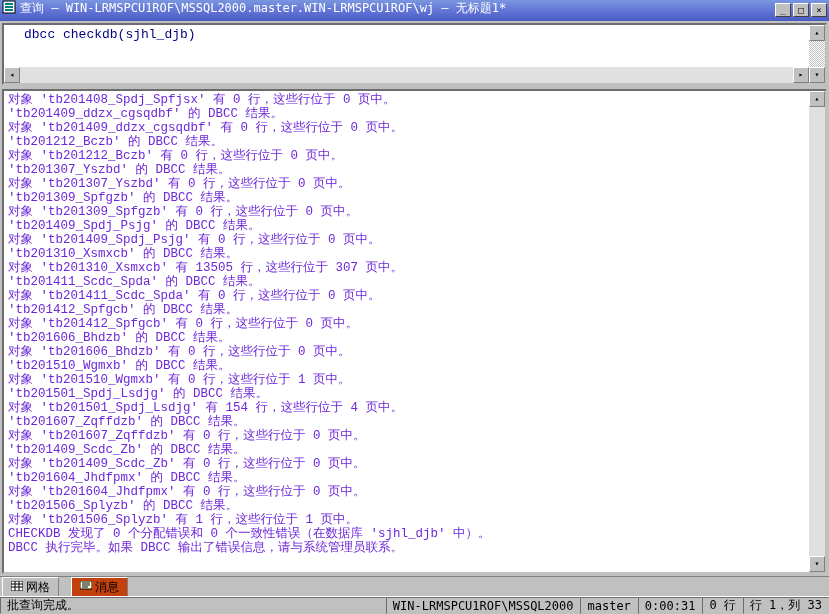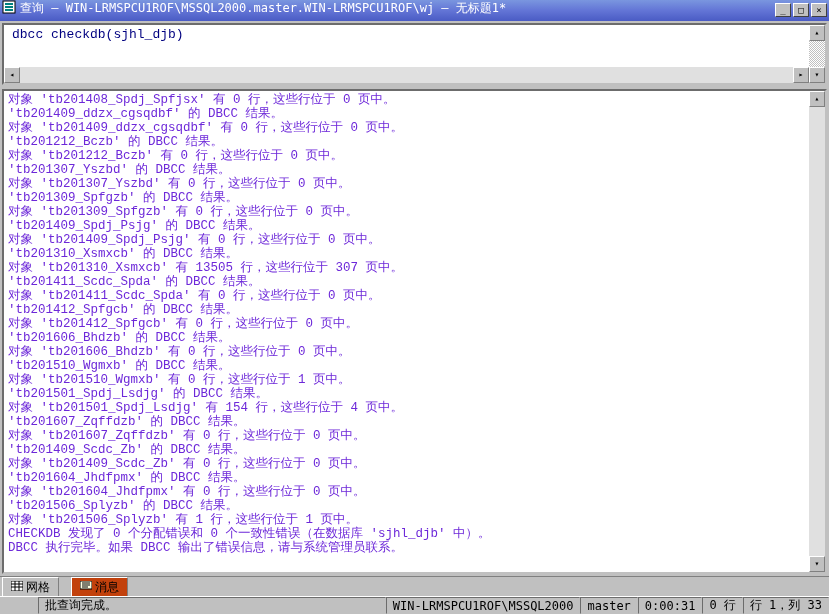--- a/index.html
+++ b/index.html
@@ -45,21 +45,21 @@
     background: #fff;
     border: 2px inset #c0c0c0;
     margin: 2px;
     height: 62px;
     position: relative;
     overflow: hidden;
   }
   .query-pane .query-text {
     font-family: "Courier New", monospace;
     font-size: 13px;
-    padding: 2px 8px;
+    padding: 2px 20px;
     color: #000080;
     white-space: pre;
   }
   .scrollbar-v {
     position: absolute;
     right: 0; top: 0; bottom: 0;
     width: 16px;
     background: #dcdcdc;
     display: flex;
     flex-direction: column;
@@ -132,21 +132,21 @@
     border-top: 1px solid #fff;
     font-size: 12px;
   }
   .status-cell {
     border: 1px inset #c0c0c0;
     padding: 1px 6px;
     white-space: nowrap;
     display: flex;
     align-items: center;
   }
-  .status-cell.main { flex: 1; margin-left: 38px; }
+  .status-cell.main { flex: 1; }
 </style>
 </head>
 <body>
 
 <div class="titlebar">
   <span class="icon">
     <svg width="14" height="14" viewBox="0 0 14 14">
         <rect x="1" y="1" width="12" height="12" fill="#fff" stroke="#000"></rect>
         <rect x="3" y="3" width="8" height="2" fill="#008080"></rect>
         <rect x="3" y="6" width="8" height="2" fill="#008080"></rect>

